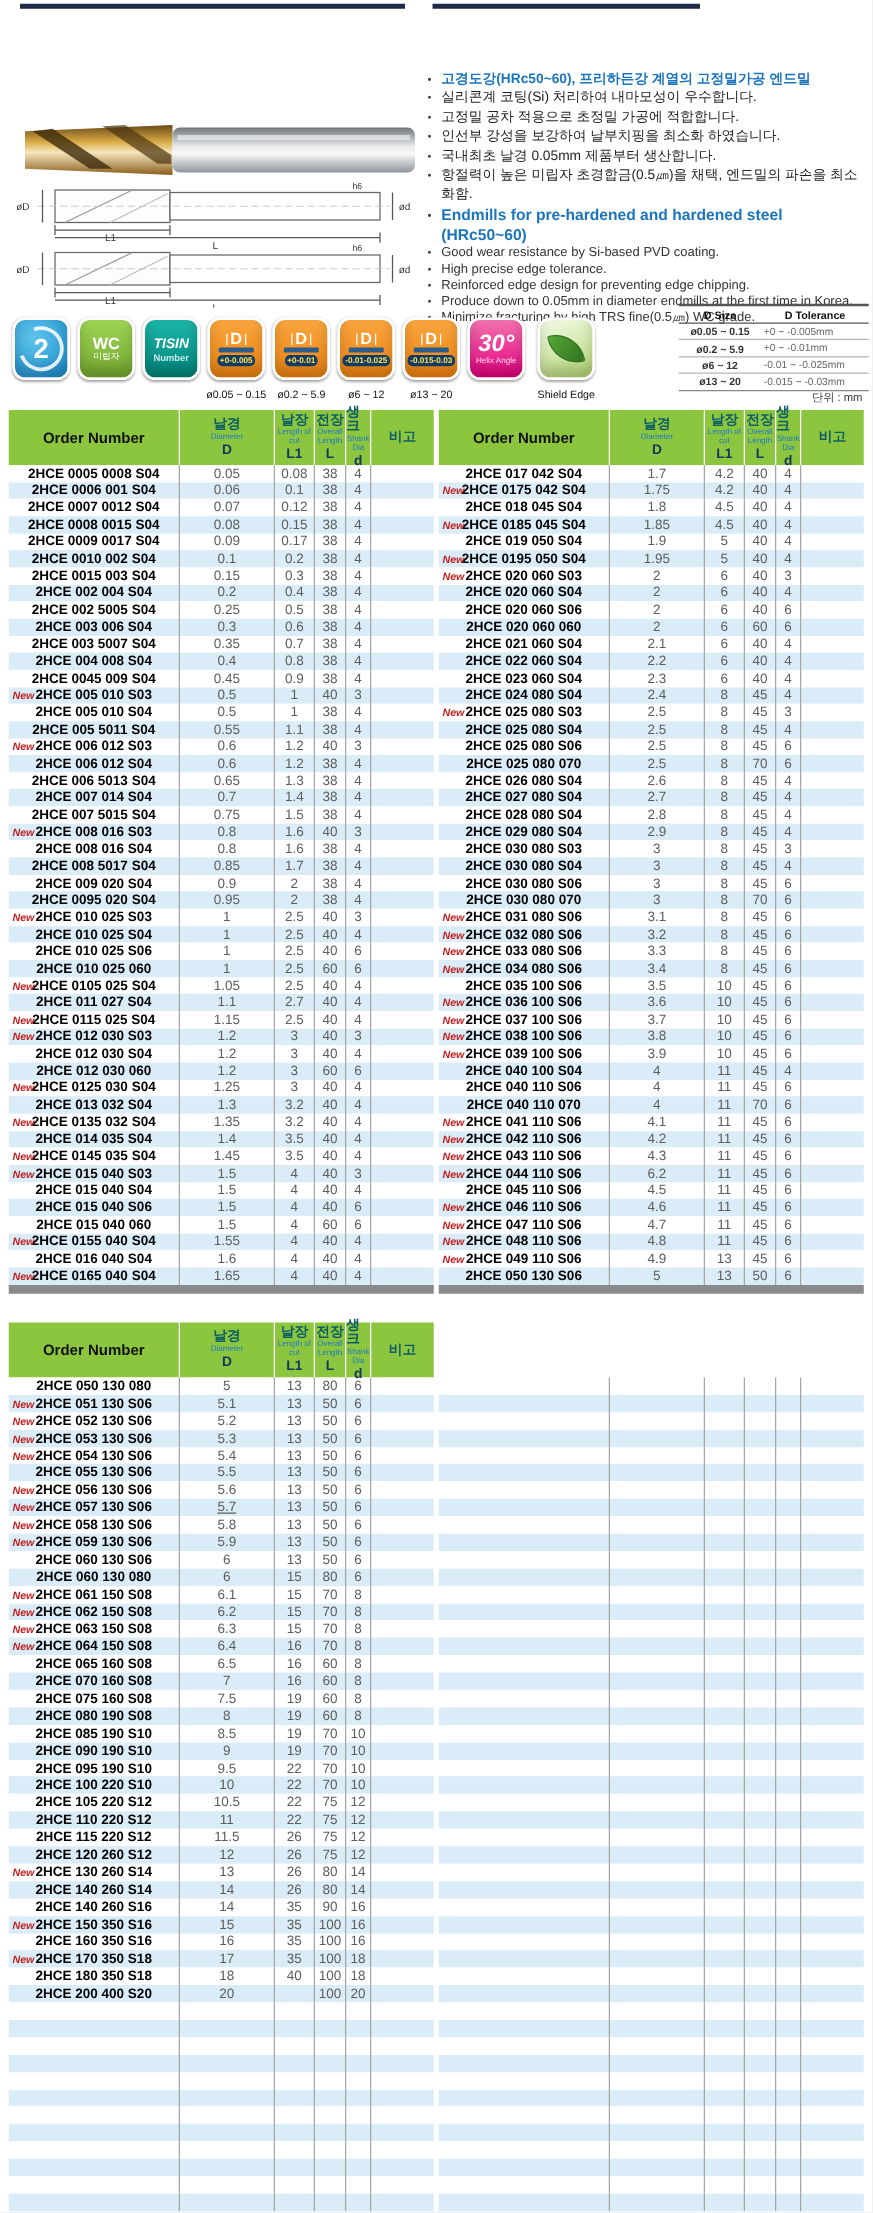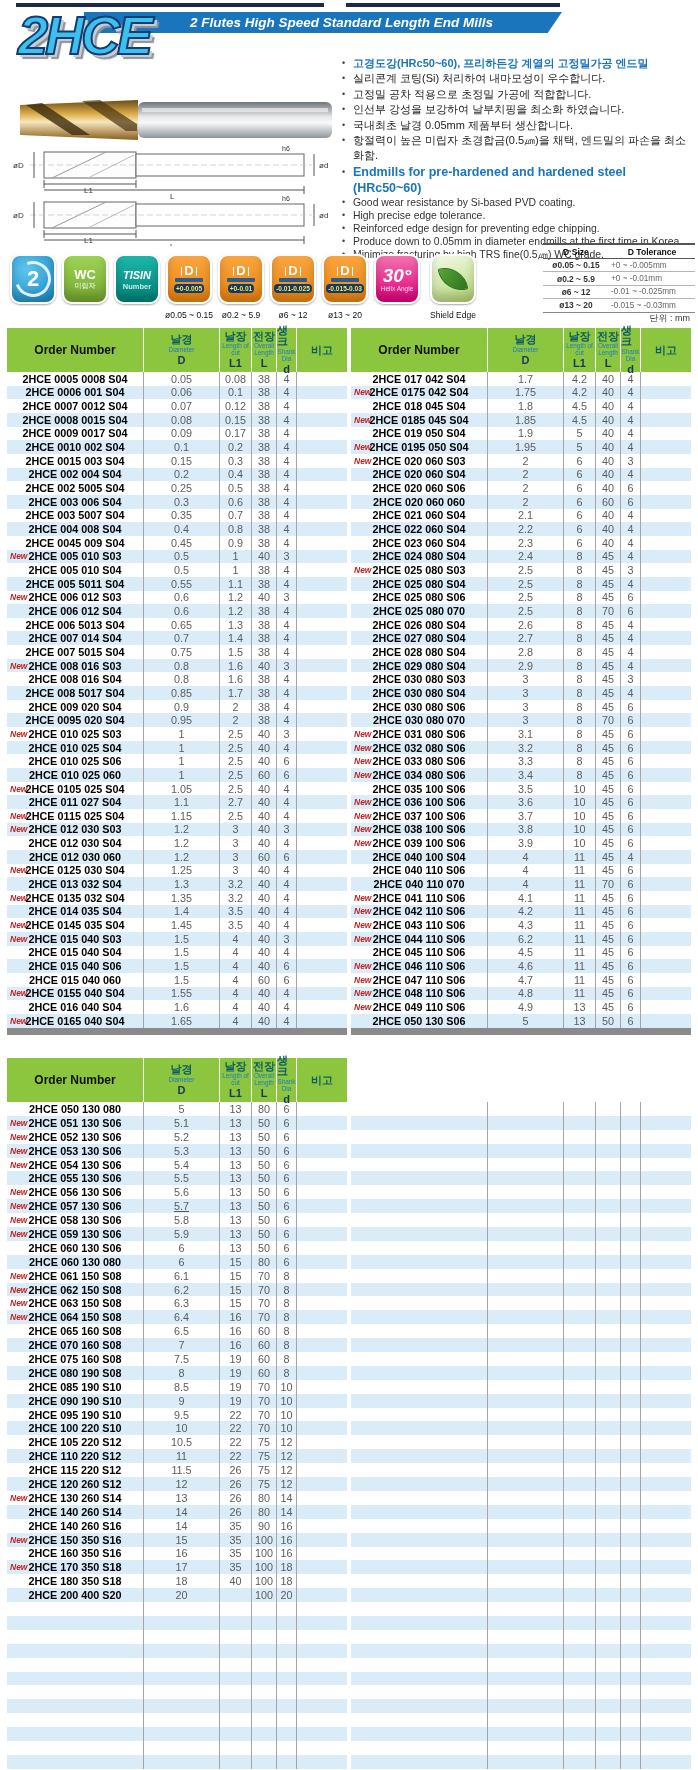--- a/index.html
+++ b/index.html
@@ -86,24 +86,20 @@
   #fillR{position:absolute;left:351px;top:1102px;width:340px;}
 </style>
 </head>
 <body>
 
 <div id="page">
 
   <div class="toprule" id="rule1"></div>
   <div class="toprule" id="rule2"></div>
 
-  <div id="band-en">
-    <span>2 Flutes High Speed Standard Length End Mills</span>
-  </div>
-  <div id="logo">2HCE</div>
 
   <div id="features">
       <div class="feat khead">
         <span class="dot">•</span>
         <span>고경도강(HRc50~60), 프리하든강 계열의 고정밀가공 엔드밀</span>
       </div>
       <div class="feat ">
         <span class="dot">•</span>
         <span>실리콘계 코팅(Si) 처리하여 내마모성이 우수합니다.</span>
       </div>

